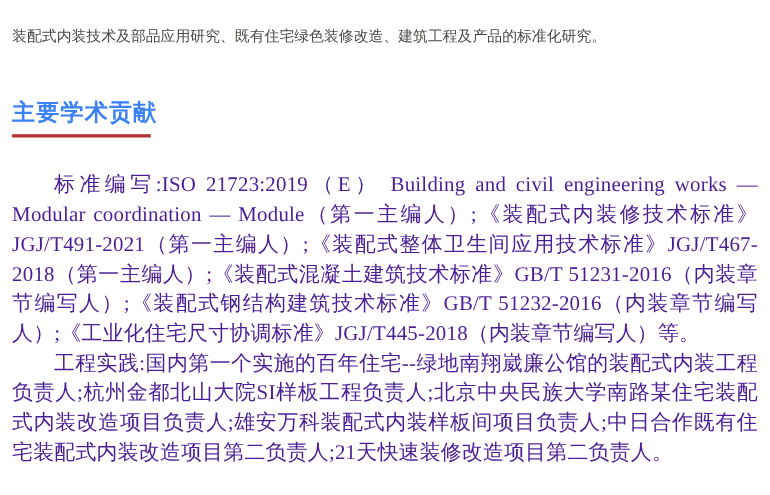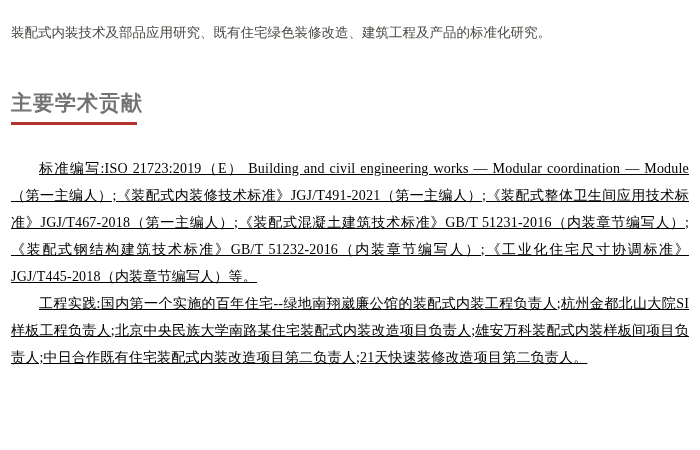--- a/index.html
+++ b/index.html
@@ -22,41 +22,40 @@
     line-height: 18px;
     text-align: justify;
     color: #4c4843;
   }
   .section-heading {
     margin-top: 48px;
     font-family: "Liberation Sans", "DejaVu Sans", sans-serif;
     font-weight: 700;
     font-size: 21px;
     line-height: 26px;
-    color: #737373;
+    color: #3b82f6;
     letter-spacing: 1px;
   }
   .heading-underline {
     width: 126px;
     height: 2.5px;
     background: #b5332e;
     margin-top: 6px;
   }
   .body-text {
     margin-top: 30px;
   }
   .body-text p {
     margin: 0;
-    font-size: 14px;
+    font-size: 19px;
     line-height: 27px;
     text-align: justify;
     text-indent: 2em;
-    color: #000000;
+    color: #4c1d95;
     letter-spacing: 0.2px;
-    text-decoration: underline;
   }
 </style>
 </head>
 <body>
 
 <div class="page">
 
   <div class="intro">装配式内装技术及部品应用研究、既有住宅绿色装修改造、建筑工程及产品的标准化研究。</div>
 
   <div class="section-heading">主要学术贡献</div>

